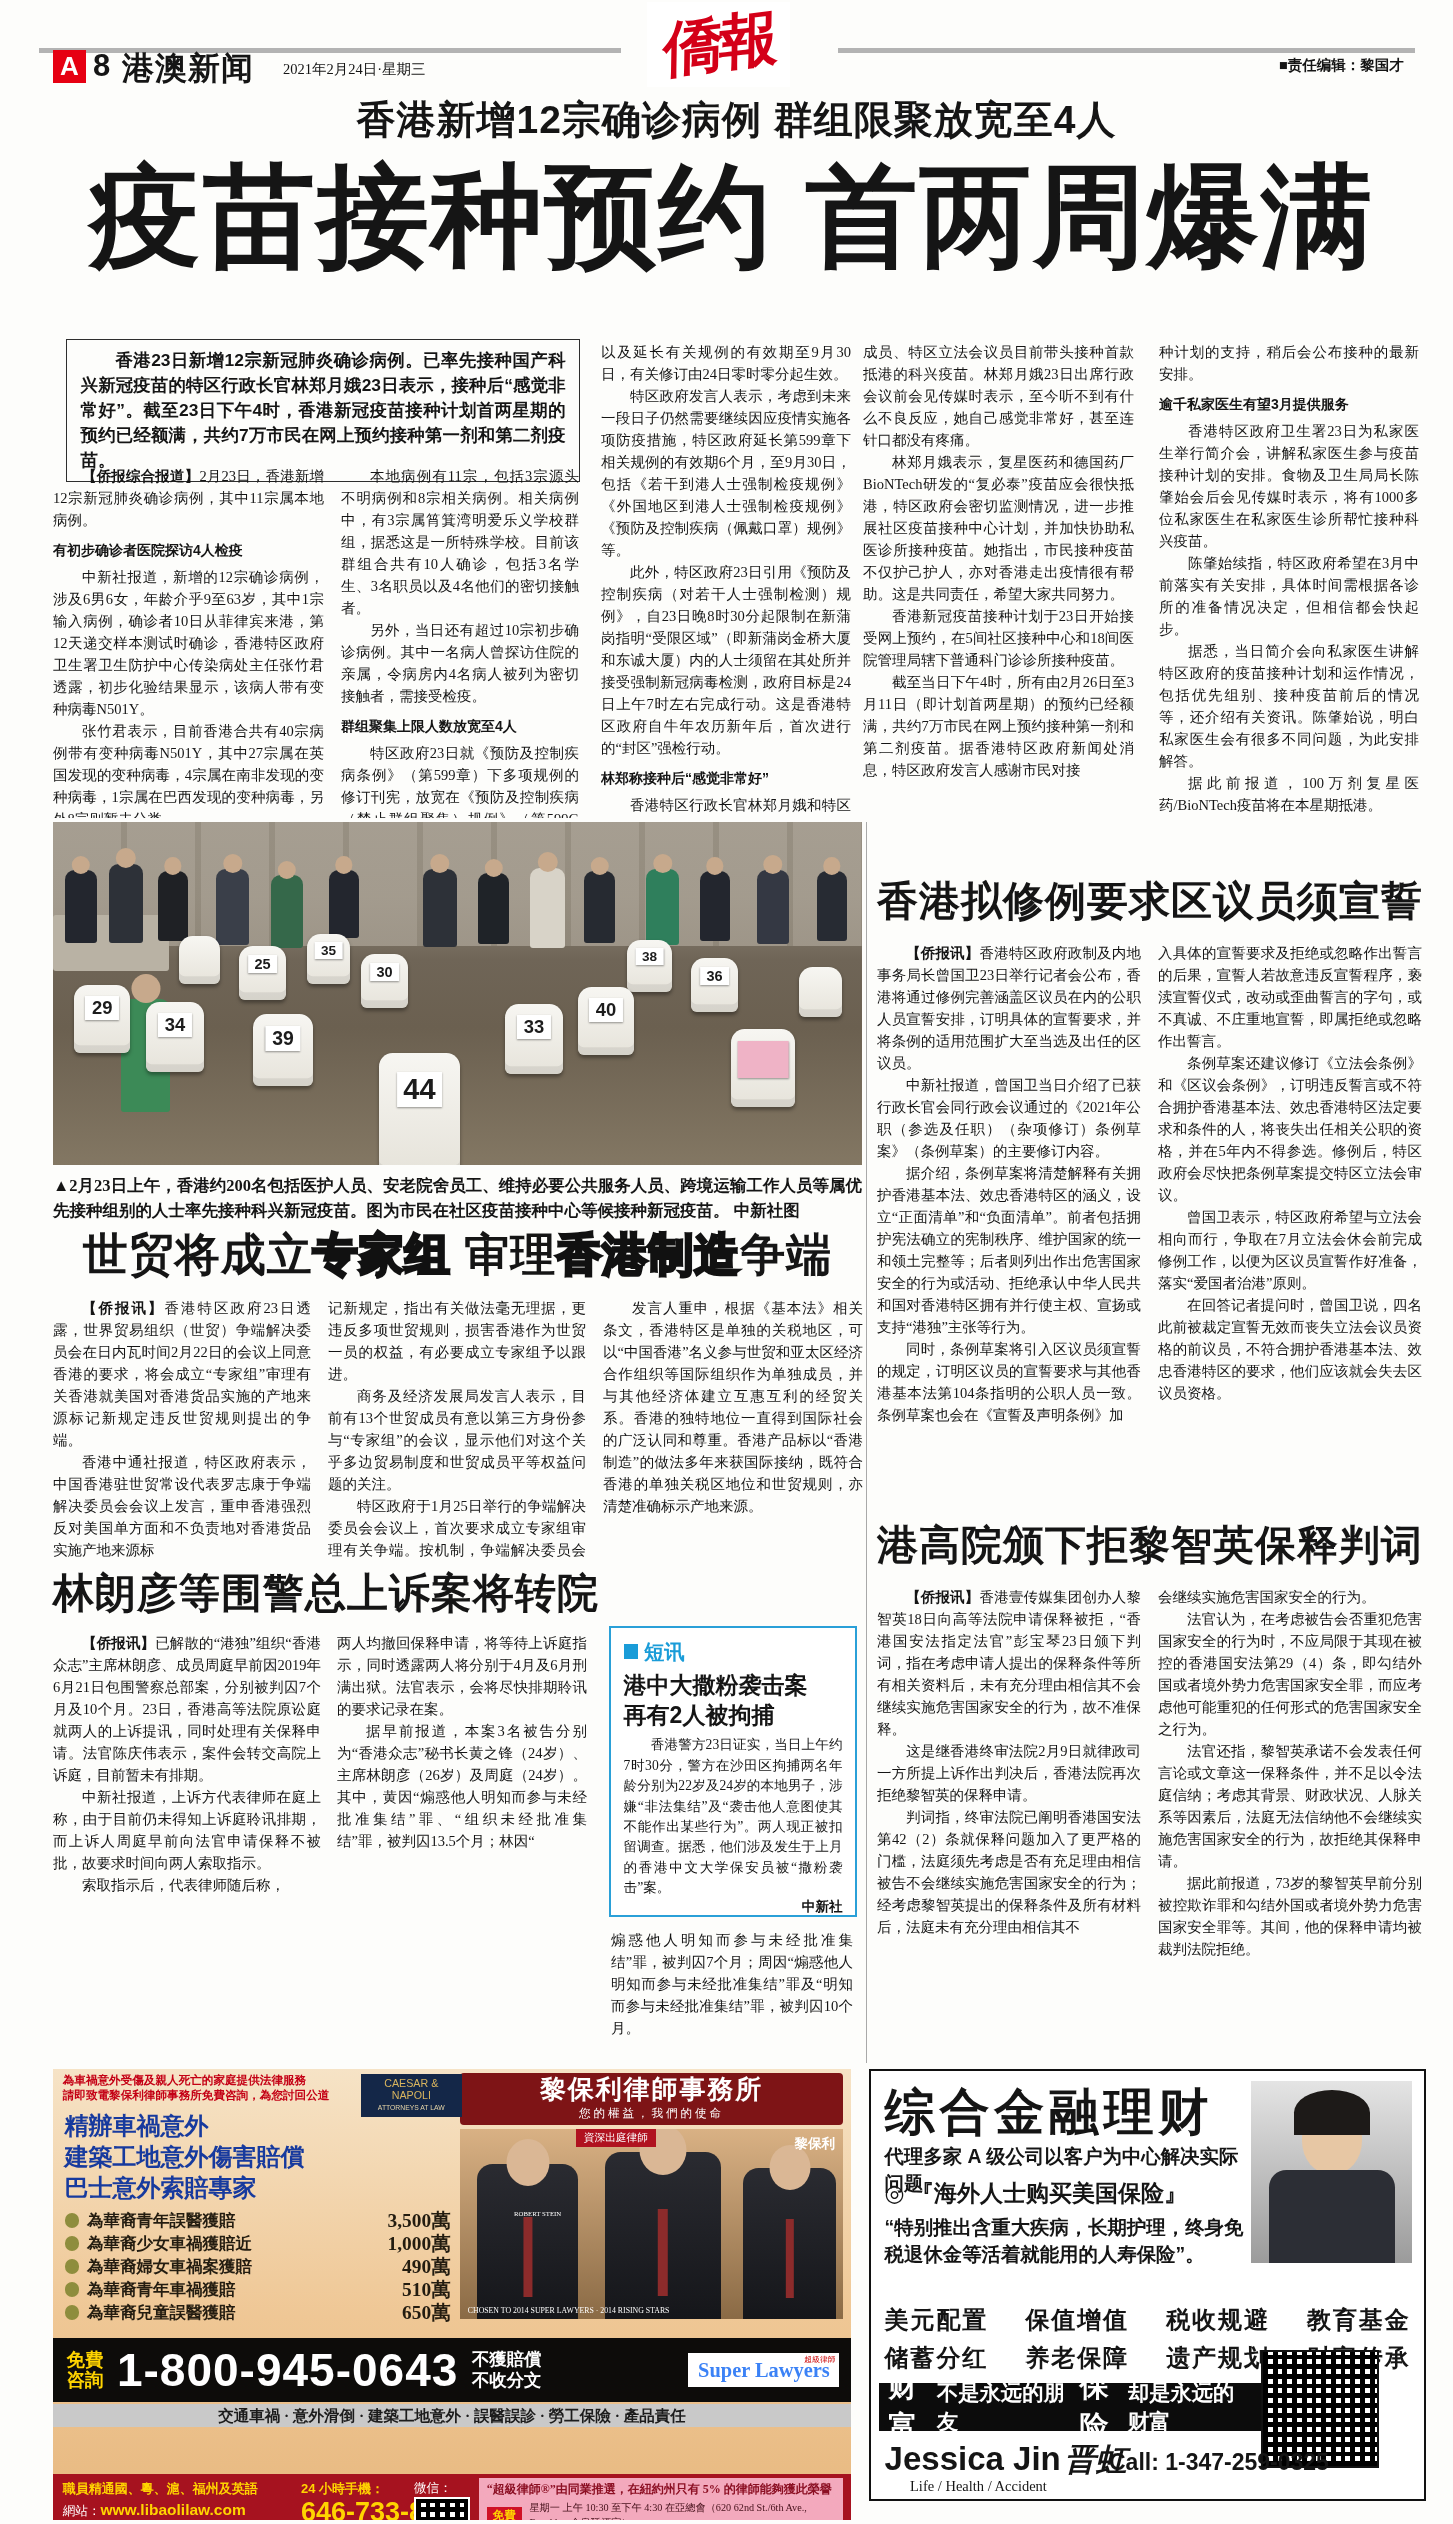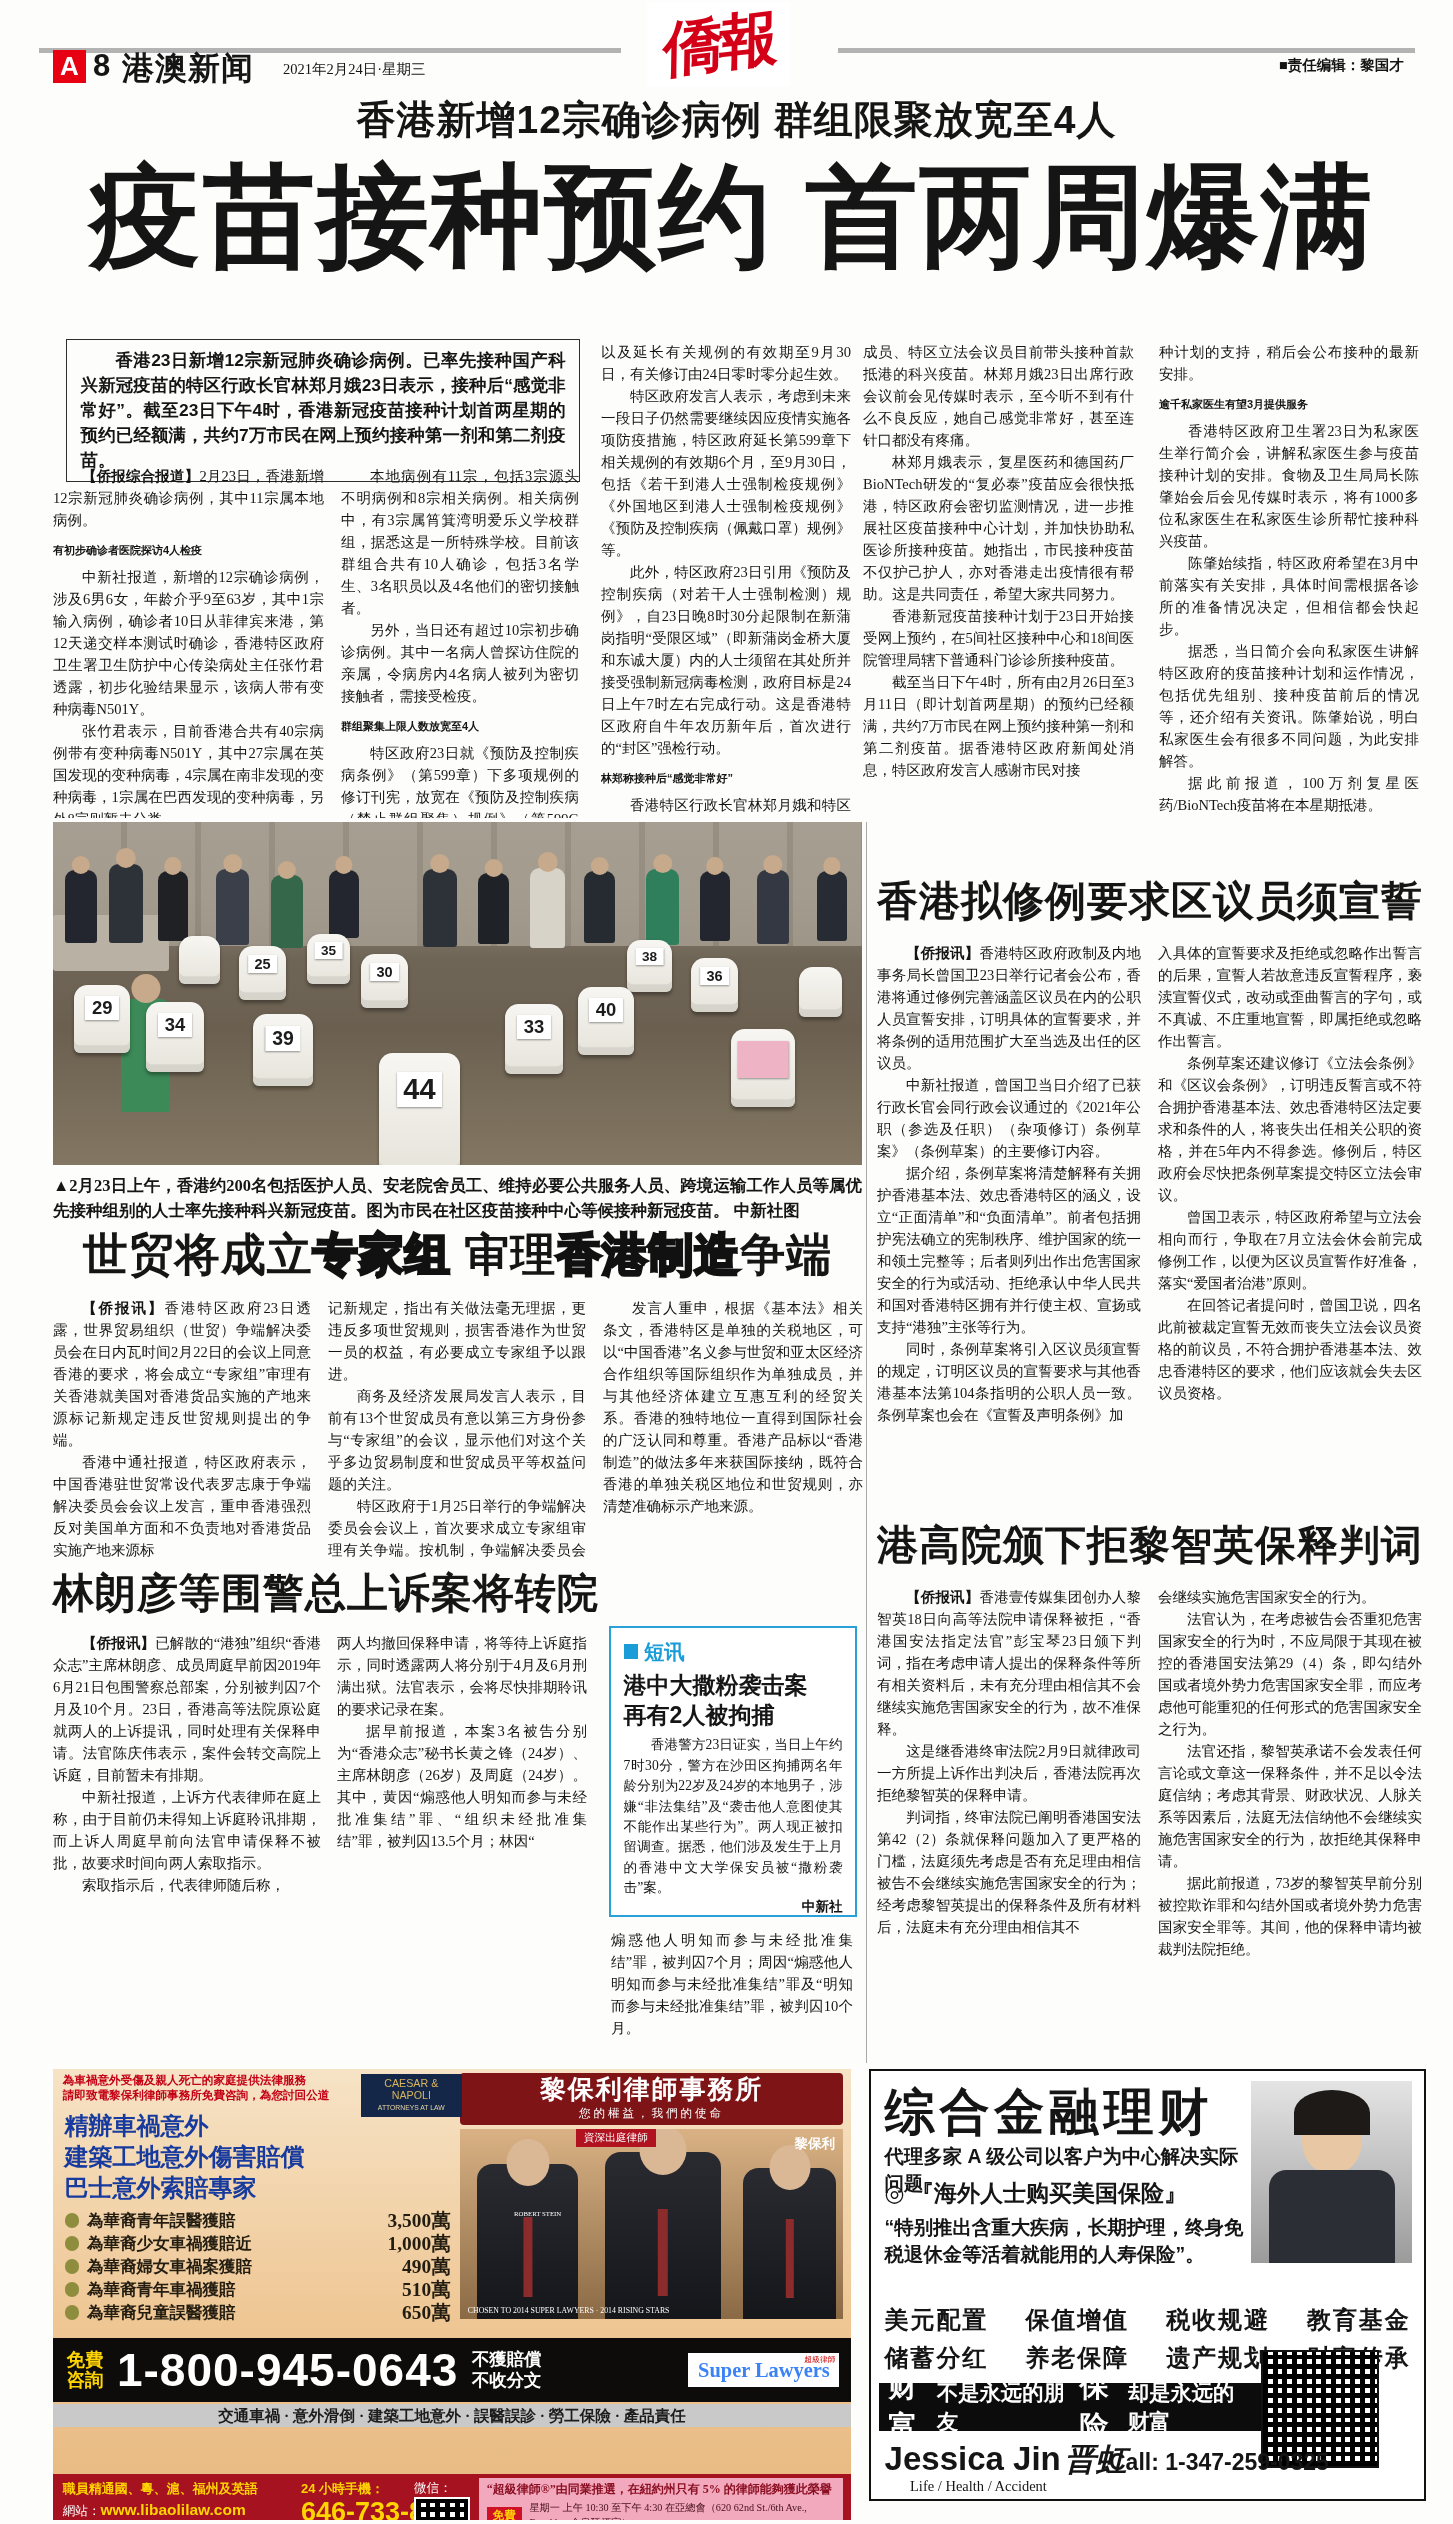--- a/index.html
+++ b/index.html
@@ -4,21 +4,21 @@
 <style>
   html,body{margin:0;padding:0;}
   body{width:1454px;height:2525px;background:#fdfdfb;position:relative;
        font-family:"Liberation Serif","DejaVu Serif",serif;color:#151515;}
   .abs{position:absolute;}
   .s{font-family:"Liberation Sans","DejaVu Sans",sans-serif;}
   .bodycol{font-size:14.5px;line-height:22px;overflow:hidden;text-align:justify;}
   .bodycol p.para{margin:0;text-indent:2em;}
   .bodycol p.para.cont{text-indent:0;}
   .bodycol .colsub{font-family:"Liberation Sans","DejaVu Sans",sans-serif;font-weight:bold;
-       font-size:11px;margin:8.7px 0 4.8px;line-height:21.3px;}
+       font-size:14px;margin:8.7px 0 4.8px;line-height:21.3px;}
   .arthead{font-family:"Liberation Sans","DejaVu Sans",sans-serif;font-weight:900;
        text-align:center;letter-spacing:1px;white-space:nowrap;}
   .outline{color:#fff;-webkit-text-stroke:2.9px #111;}
   .big{font-size:29px;}
   
   .rule{background:#b3b3b3;height:4.8px;}
   .edbox{background:#e60012;color:#fff;width:33px;height:33px;text-align:center;
        line-height:33px;font-weight:bold;font-size:26px;}
   .masthead{color:#d40018;font-weight:900;font-size:60px;transform:rotate(-7deg) skewX(-8deg);
        font-family:"Liberation Serif","DejaVu Serif",serif;letter-spacing:-3.9px;}

